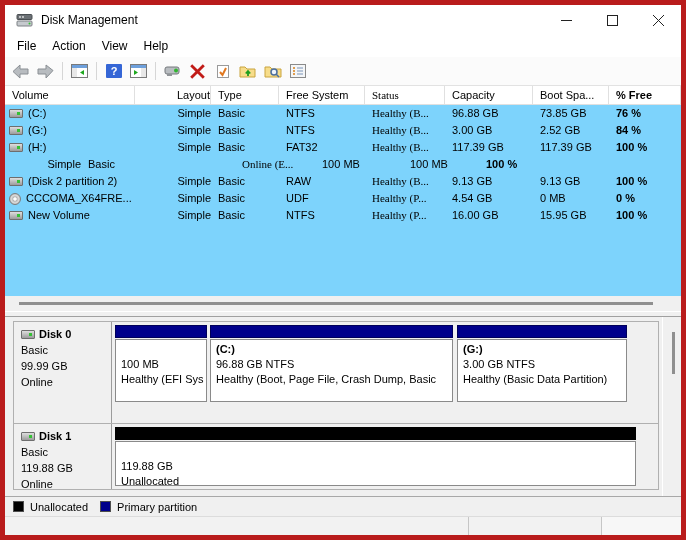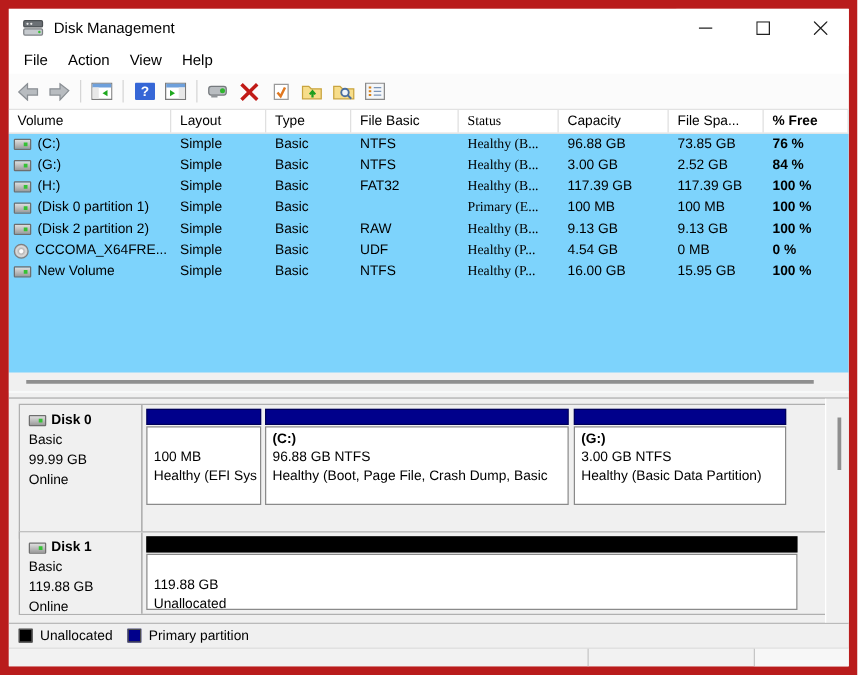--- a/index.html
+++ b/index.html
@@ -1,19 +1,19 @@
 <!DOCTYPE html>
 <html><head>
 <meta charset="utf-8">
 <style>
   * { box-sizing: border-box; margin: 0; padding: 0; }
   html,body { background:#fff; }
   body { font-family: "Liberation Sans", "DejaVu Sans", sans-serif; color:#000; }
 
-  .window { position:relative; width:686px; height:540px; border:7px solid #b91c1c; background:#fff; overflow:hidden; }
+  .window { position:relative; width:686px; height:540px; border:5px solid #b91c1c; background:#fff; overflow:hidden; }
 
   
   .titlebar { height:30px; display:flex; align-items:center; background:#fff; }
   .app-icon { margin-left:11px; display:flex; }
   .title-text { margin-left:7px; font-size:12px; }
   .win-controls { margin-left:auto; display:flex; height:100%; }
   .win-btn { width:46px; height:100%; display:flex; align-items:center; justify-content:center; background:#fff; border:none; cursor:default; }
 
   
   .menubar { height:22px; display:flex; align-items:center; background:#fff; padding-left:4px; }
@@ -24,21 +24,21 @@
   .tbtn { width:25px; height:23px; display:flex; align-items:center; justify-content:center; background:transparent; border:none; padding:0; }
   .tsep { width:1px; height:18px; background:#d6d6d6; margin:0 4px; }
 
   
   .volume-pane { height:225px; background:#7dd3fc; display:flex; flex-direction:column; }
   .vl-header { height:19px; display:flex; border-bottom:1px solid #e0e0e0; background:#fff; flex:0 0 auto; }
   .hcell { font-size:11px; line-height:18px; padding-left:7px; border-right:1px solid #e0e0e0; overflow:hidden; white-space:nowrap; }
   .vl-body { flex:0 0 auto; }
   .vrow { height:17px; display:flex; align-items:center; }
   .cell { font-size:11px; line-height:17px; padding-left:7px; overflow:hidden; white-space:nowrap; flex:0 0 auto; }
-  .c0 { width:130px; } .c1 { width:76px; } .c2 { width:68px; } .c3 { width:86px; }
+  .c0 { width:130px; } .c1 { width:76px;text-align:right; } .c2 { width:68px; } .c3 { width:86px; }
   .c4 { width:80px;font-family:Liberation Serif, serif; } .c5 { width:88px; } .c6 { width:76px; } .c7 { flex:1 1 auto;font-weight:bold; }
   .cell.c0 { padding-left:4px; display:flex; align-items:center; }
   .vl-filler { flex:1 1 auto; }
   .hscroll { height:15px; background:#f0f0f0; position:relative; flex:0 0 auto; }
   .hthumb { position:absolute; left:14px; right:28px; top:6px; height:3px; background:#8f8f8f; }
 
   
   .vol-icon { display:inline-block; width:14px; height:9px; margin-right:5px; flex:0 0 auto;
               background:linear-gradient(#dedede,#9c9c9c); border:1px solid #6e6e6e; border-radius:1px; position:relative; }
   .vol-icon::after { content:""; position:absolute; right:2px; top:2px; width:3px; height:3px; background:#35c135; }
@@ -196,24 +196,24 @@
         <path d="M7 4h6M7 7h6M7 10h6" stroke="#7a94b8" stroke-width="1"></path>
       </svg>
     </button>
   </div>
 
   <div class="volume-pane">
     <div class="vl-header">
       <div class="hcell c0">Volume</div>
       <div class="hcell c1">Layout</div>
       <div class="hcell c2">Type</div>
-      <div class="hcell c3">File Basic</div>
+      <div class="hcell c3">Free System</div>
       <div class="hcell c4">Status</div>
       <div class="hcell c5">Capacity</div>
-      <div class="hcell c6">File Spa...</div>
+      <div class="hcell c6">Boot Spa...</div>
       <div class="hcell c7">% Free</div>
     </div>
 
     <div class="vl-body">
 
       <div class="vrow">
         <div class="cell c0">
             <span class="vol-icon" data-icon="drive"></span>
             <span>(C:)</span>
           </div>
@@ -248,28 +248,24 @@
         <div class="cell c1">Simple</div>
         <div class="cell c2">Basic</div>
         <div class="cell c3">FAT32</div>
         <div class="cell c4">Healthy (B...</div>
         <div class="cell c5">117.39 GB</div>
         <div class="cell c6">117.39 GB</div>
         <div class="cell c7">100 %</div>
       </div>
 
       <div class="vrow">
-        <div class="cell c0">
-            <span class="vol-icon" data-icon="drive"></span>
-            <span>(Disk 0 partition 1)</span>
-          </div>
         <div class="cell c1">Simple</div>
         <div class="cell c2">Basic</div>
         <div class="cell c3"></div>
-        <div class="cell c4">Primary (E...</div>
+        <div class="cell c4">Online (E...</div>
         <div class="cell c5">100 MB</div>
         <div class="cell c6">100 MB</div>
         <div class="cell c7">100 %</div>
       </div>
 
       <div class="vrow">
         <div class="cell c0">
             <span class="vol-icon" data-icon="drive"></span>
             <span>(Disk 2 partition 2)</span>
           </div>

